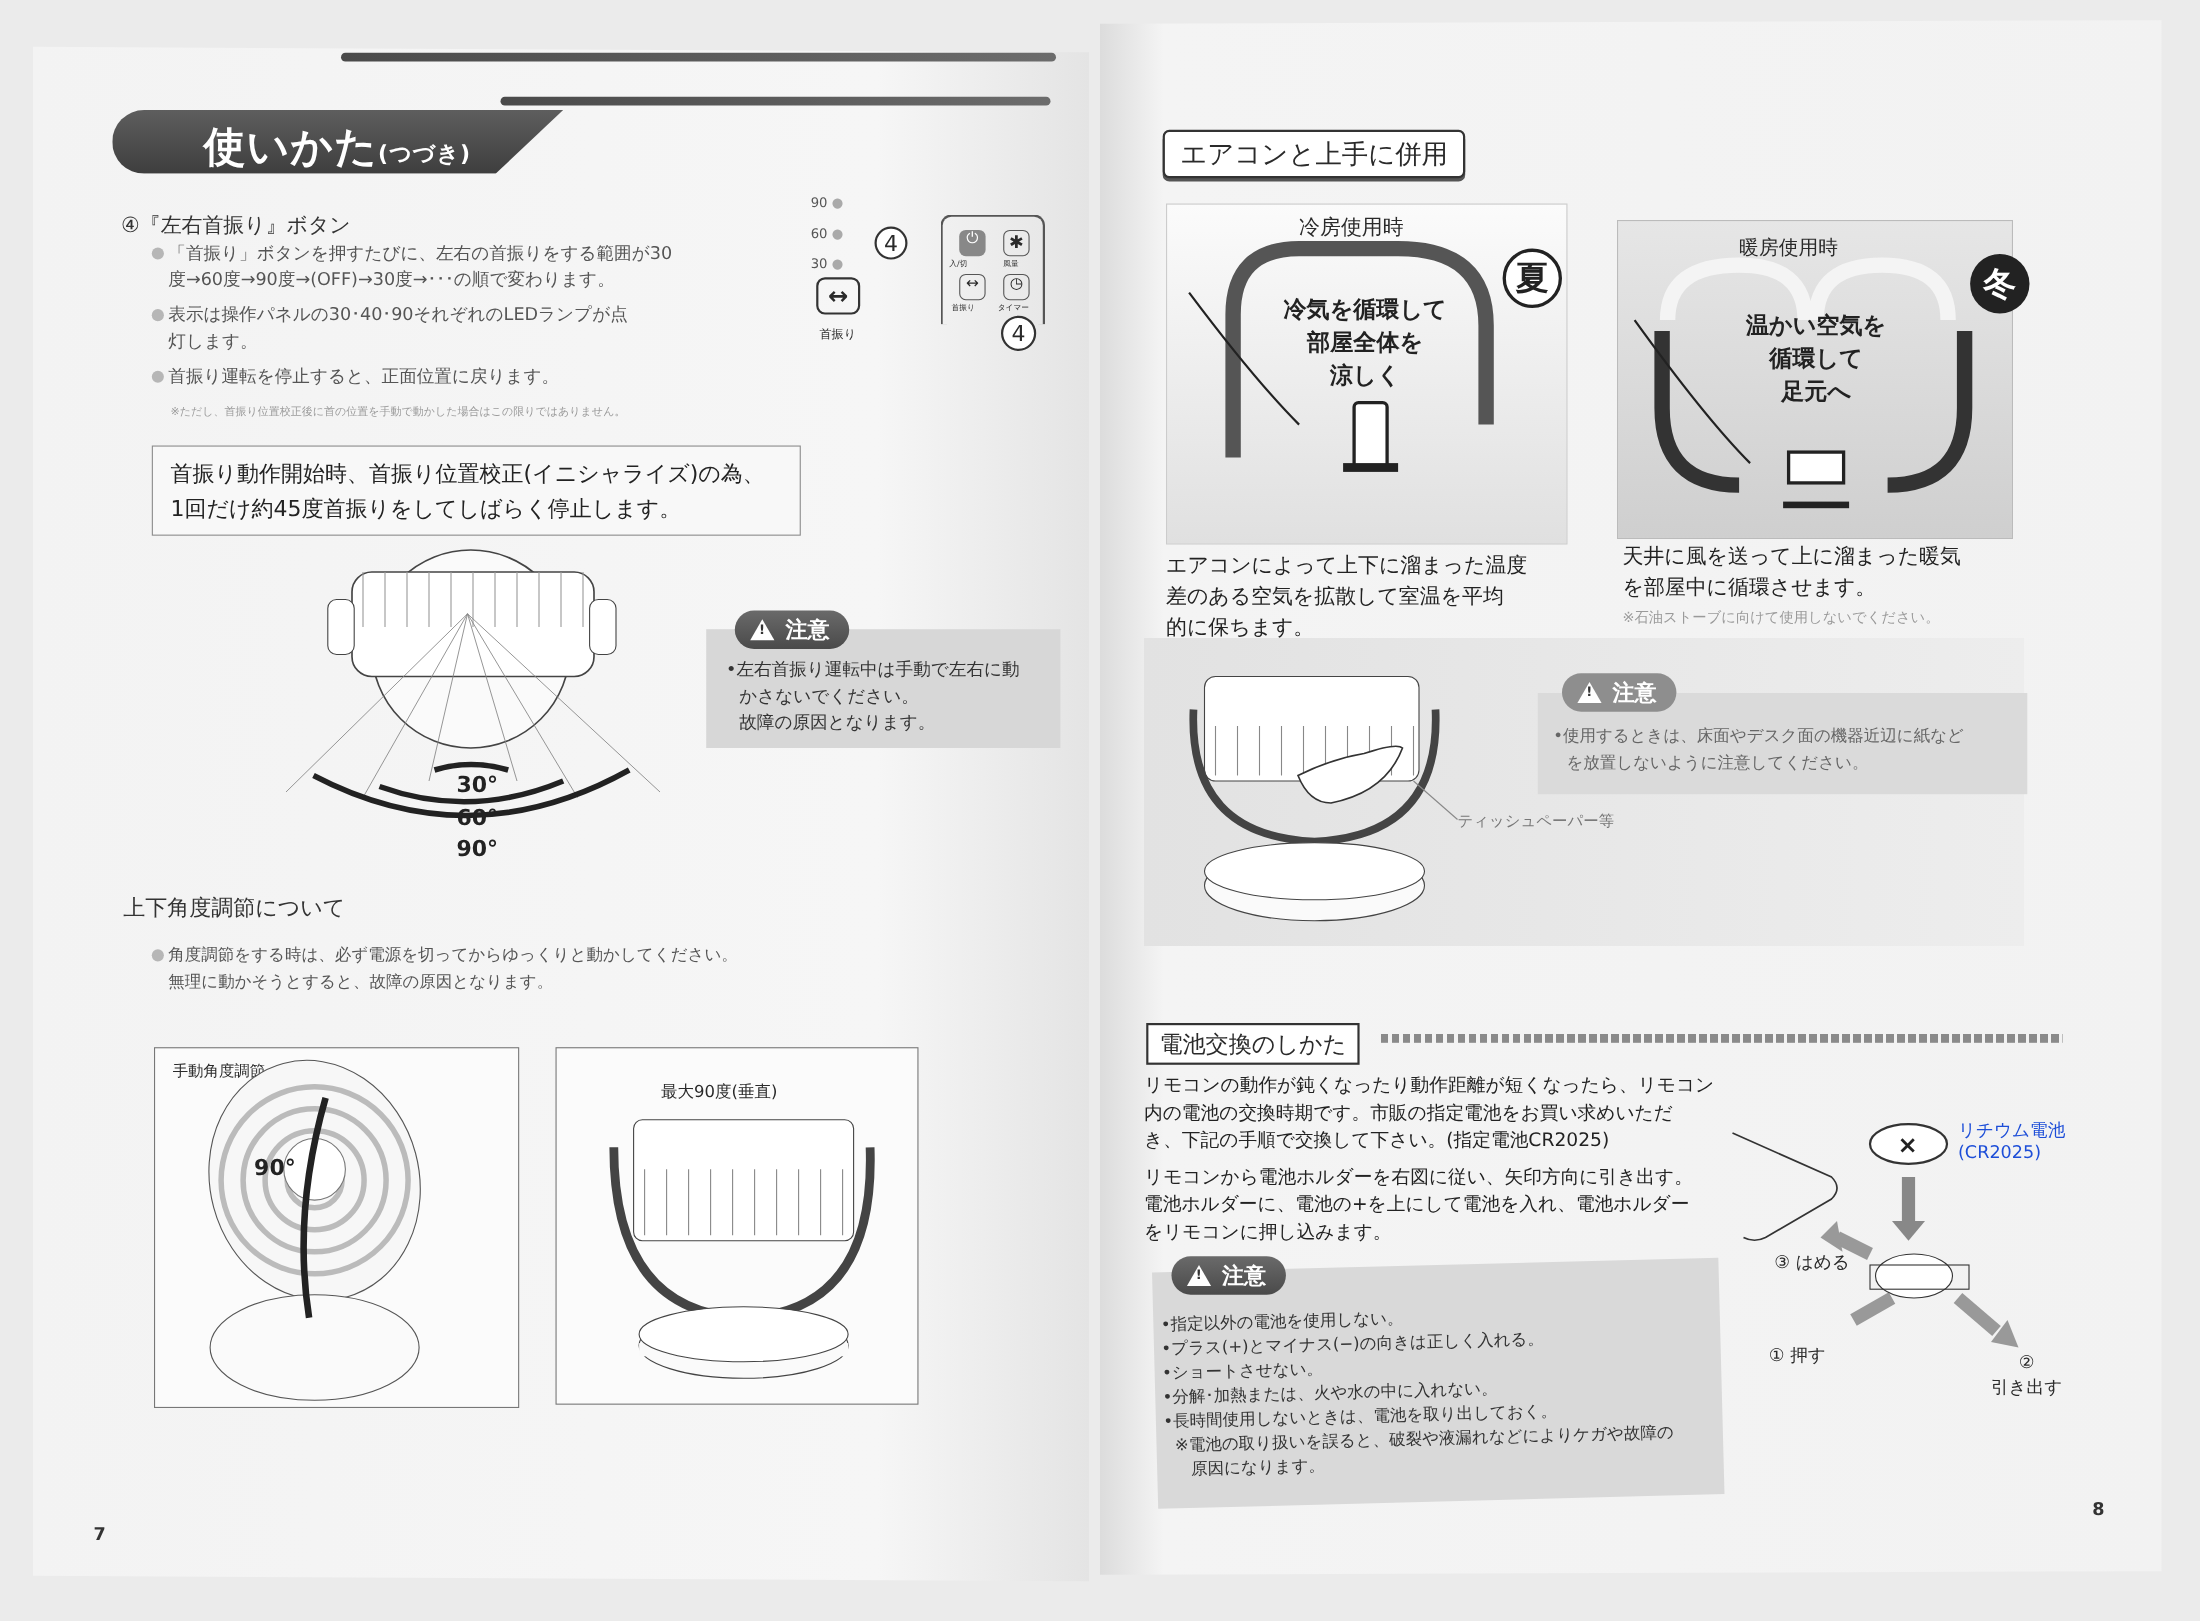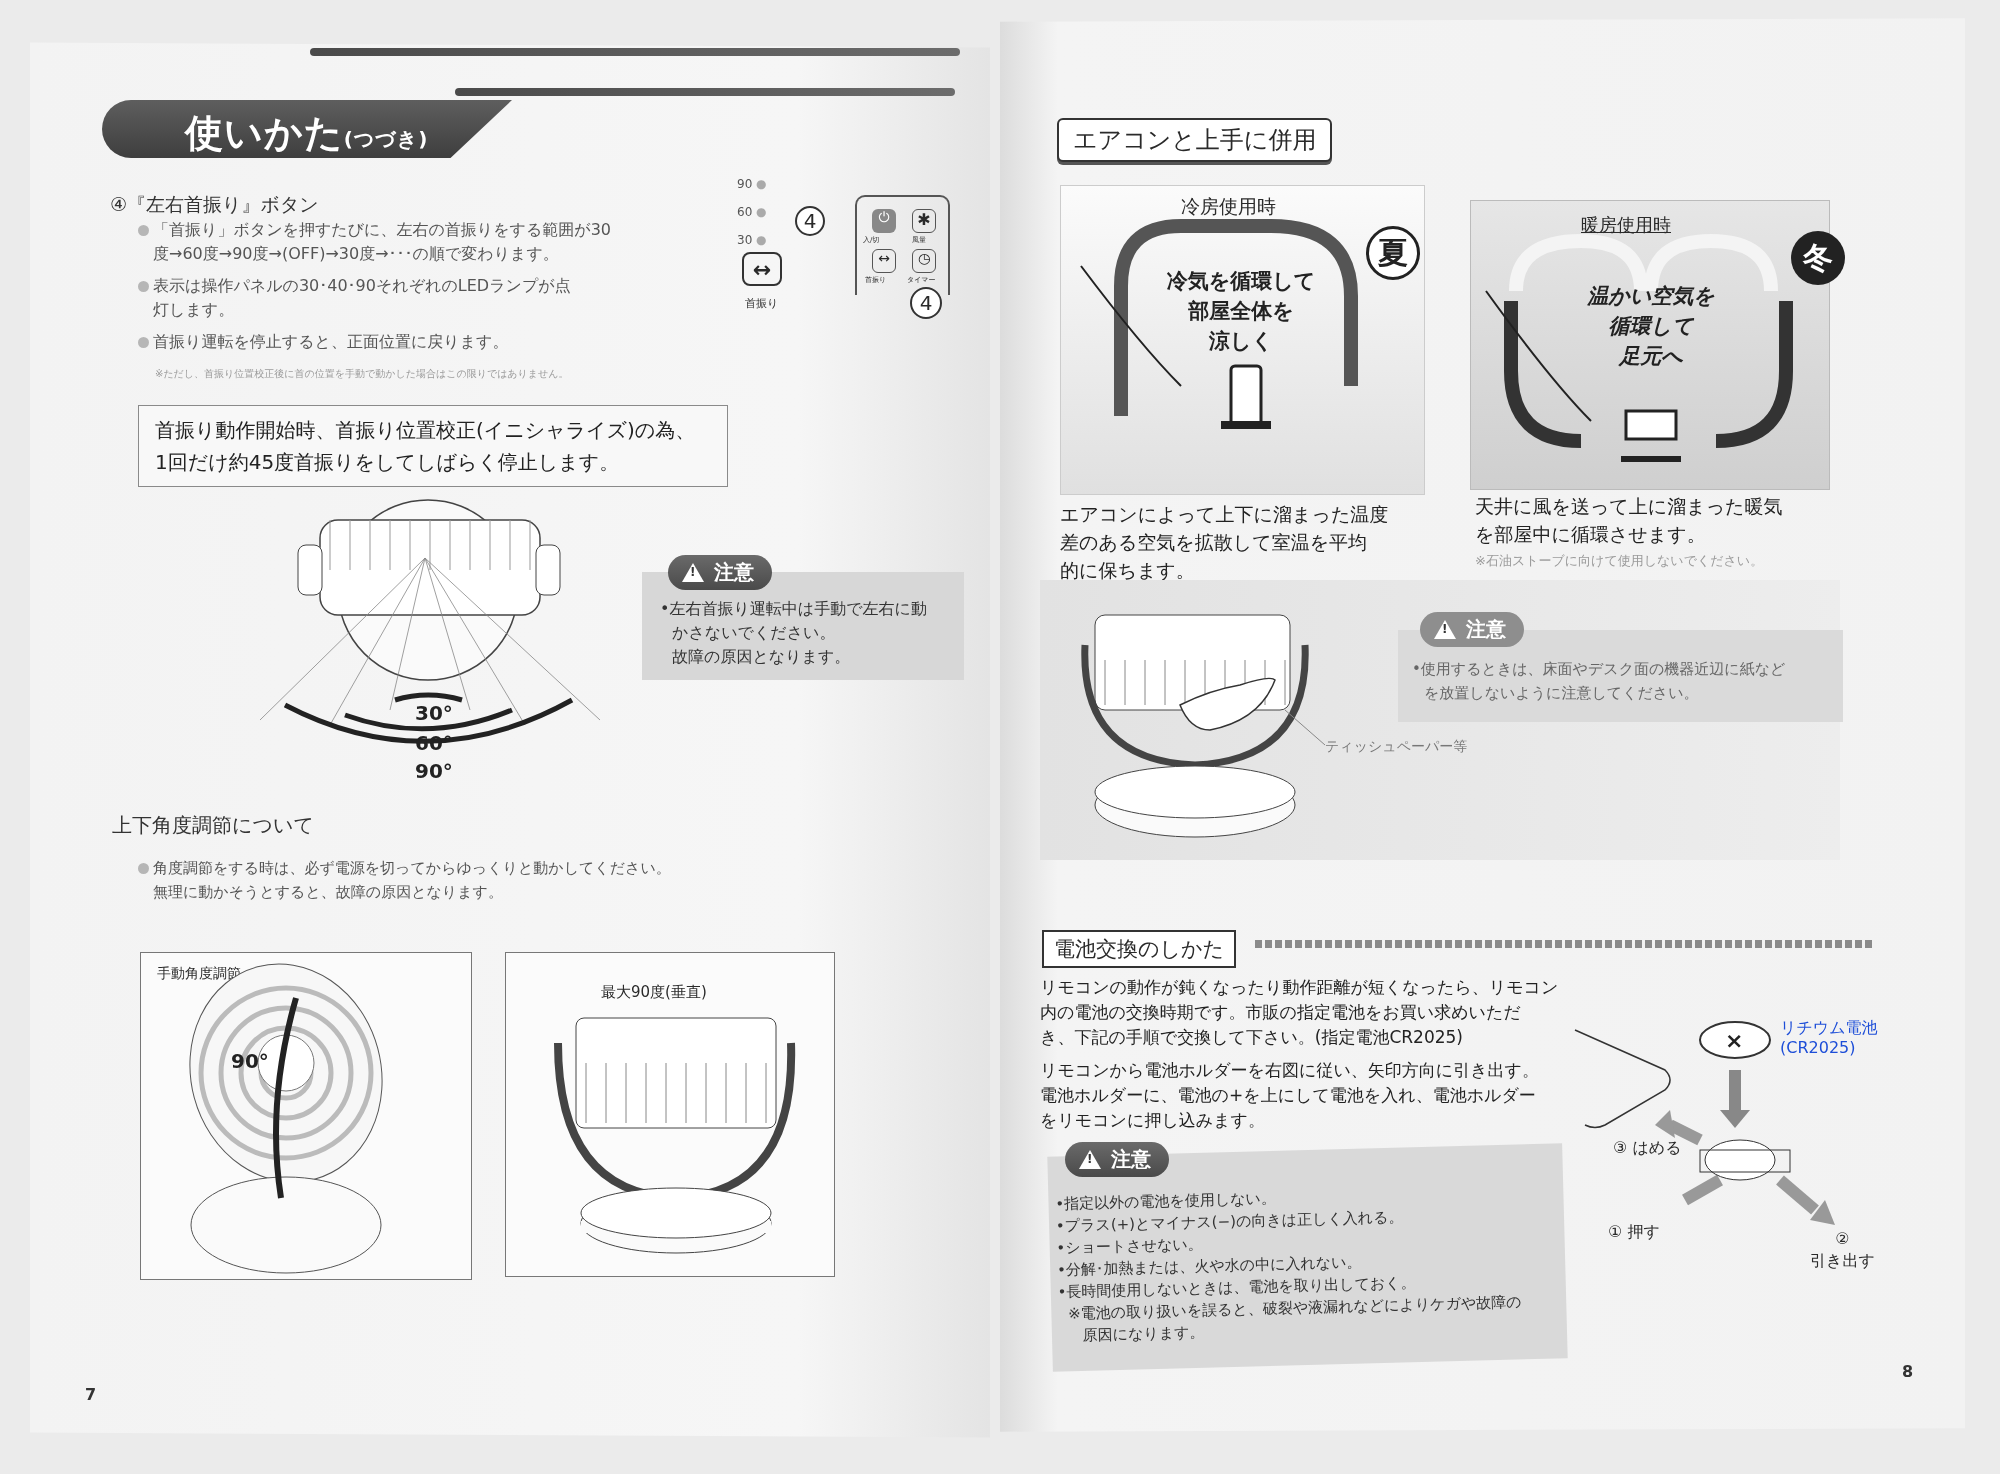--- a/index.html
+++ b/index.html
@@ -201,31 +201,31 @@
     <div>涼しく</div>
   </div>
 </div>
 <div class="abs body-text" style="left:1060px;top:500px;">
   <div>エアコンによって上下に溜まった温度</div>
   <div>差のある空気を拡散して室温を平均</div>
   <div>的に保ちます。</div>
 </div>
 
 <div class="abs" style="left:1470px;top:200px;width:360px;height:290px;background:linear-gradient(180deg,#e6e6e6,#cfcfcf);border:1px solid #bbb;">
-  <div style="position:absolute;left:110px;top:12px;font-size:18px;text-decoration:underline;">暖房使用時</div>
+  <div style="position:absolute;left:110px;top:12px;font-size:18px;">暖房使用時</div>
   <div class="season" style="position:absolute;left:320px;top:30px;background:#222;color:#fff;">冬</div>
   <svg style="left:0;top:0;" width="360" height="290">
     <path d="M 45 90 Q 45 40 110 40 Q 170 40 170 90 M 180 90 Q 180 40 240 40 Q 300 40 300 90" fill="none" stroke="#f4f4f4" stroke-width="14"></path>
     <path d="M 40 100 L 40 170 Q 40 240 110 240" fill="none" stroke="#333" stroke-width="14"></path>
     <path d="M 315 100 L 315 170 Q 315 240 245 240" fill="none" stroke="#333" stroke-width="14"></path>
     <path d="M 15 90 Q 80 180 120 220" fill="none" stroke="#222" stroke-width="2"></path>
     <rect x="155" y="210" width="50" height="28" fill="#fff" stroke="#222" stroke-width="3"></rect>
     <rect x="150" y="255" width="60" height="6" fill="#222"></rect>
   </svg>
-  <div class="fan-text" style="position:absolute;left:80px;top:80px;width:200px;font-style:italic;">
+  <div class="fan-text" style="position:absolute;left:80px;top:80px;width:200px;">
     <div>温かい空気を</div>
     <div>循環して</div>
     <div>足元へ</div>
   </div>
 </div>
 <div class="abs body-text" style="left:1475px;top:492px;">
   <div>天井に風を送って上に溜まった暖気</div>
   <div>を部屋中に循環させます。</div>
 </div>
 <div class="abs note-small" style="left:1475px;top:552px;font-size:13px;">※石油ストーブに向けて使用しないでください。</div>

